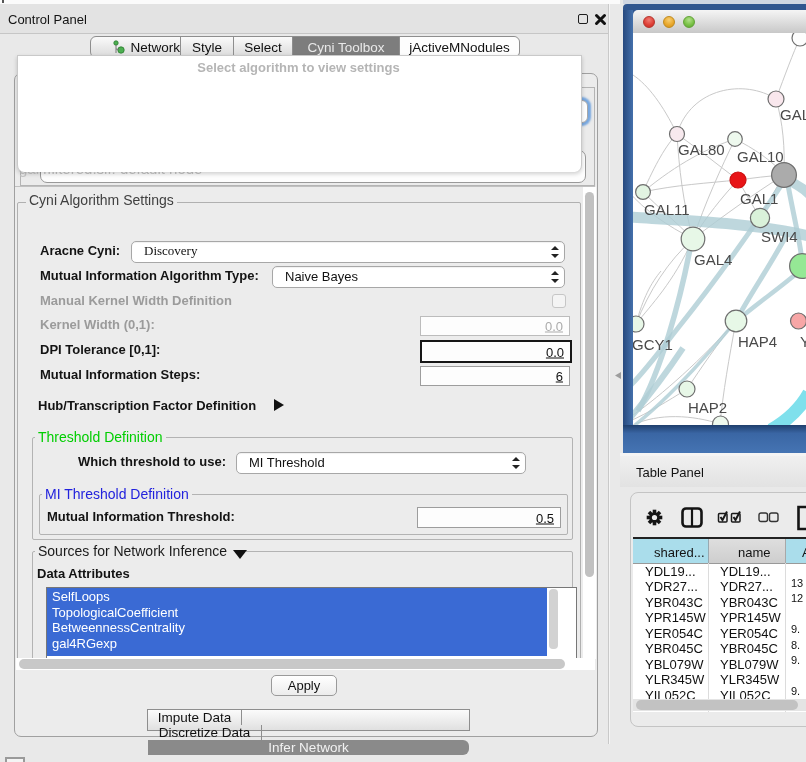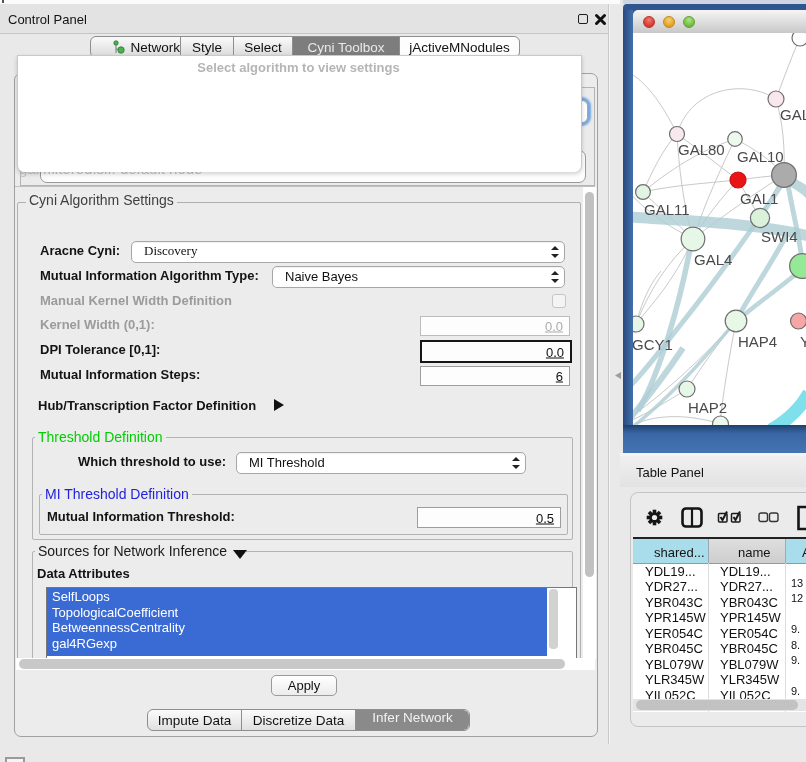--- a/index.html
+++ b/index.html
@@ -127,21 +127,21 @@
 </div>
 
 <div class="abs" style="left:583px;top:187px;width:13px;height:472px;background:#fff;"></div>
 <div class="abs" style="left:585px;top:192px;width:9px;height:385px;background:#c1c1c1;border-radius:4.5px;"></div>
 
 <div class="abs" style="left:16px;top:658px;width:579px;height:12px;background:#fff;"></div>
 <div class="abs" style="left:19px;top:659px;width:546px;height:10px;background:#c8c8c8;border-radius:5px;"></div>
 
 <div class="abs" style="left:271px;top:675px;width:64px;height:19px;border:1px solid #9a9a9a;border-radius:5px;background:linear-gradient(#fff,#ececec);text-align:center;line-height:20px;font-size:13px;color:#111;">Apply</div>
 
-<div class="abs" style="left:147px;top:709px;width:321px;height:20px;border:1px solid #8e8e8e;border-radius:6px;background:linear-gradient(#fbfbfb,#e0e0e0);display:flex;">
+<div class="abs" style="left:147px;top:709px;width:321px;height:20px;border:1px solid #8e8e8e;border-radius:0;background:linear-gradient(#fbfbfb,#e0e0e0);display:flex;flex-direction:column;">
   <div style="width:93px;border-right:1px solid #8e8e8e;display:flex;align-items:center;justify-content:center;">
         <span class="tlbl">Impute Data</span>
       </div>
   <div style="width:113px;border-right:1px solid #8e8e8e;display:flex;align-items:center;justify-content:center;">
         <span class="tlbl">Discretize Data</span>
       </div>
   <div style="flex:1;display:flex;justify-content:center;background:#8a8a8a;border-radius:0 6px 6px 0;">
         <span class="tlbl" style="color:#f2f2f2;">Infer Network</span>
       </div>
 </div>

